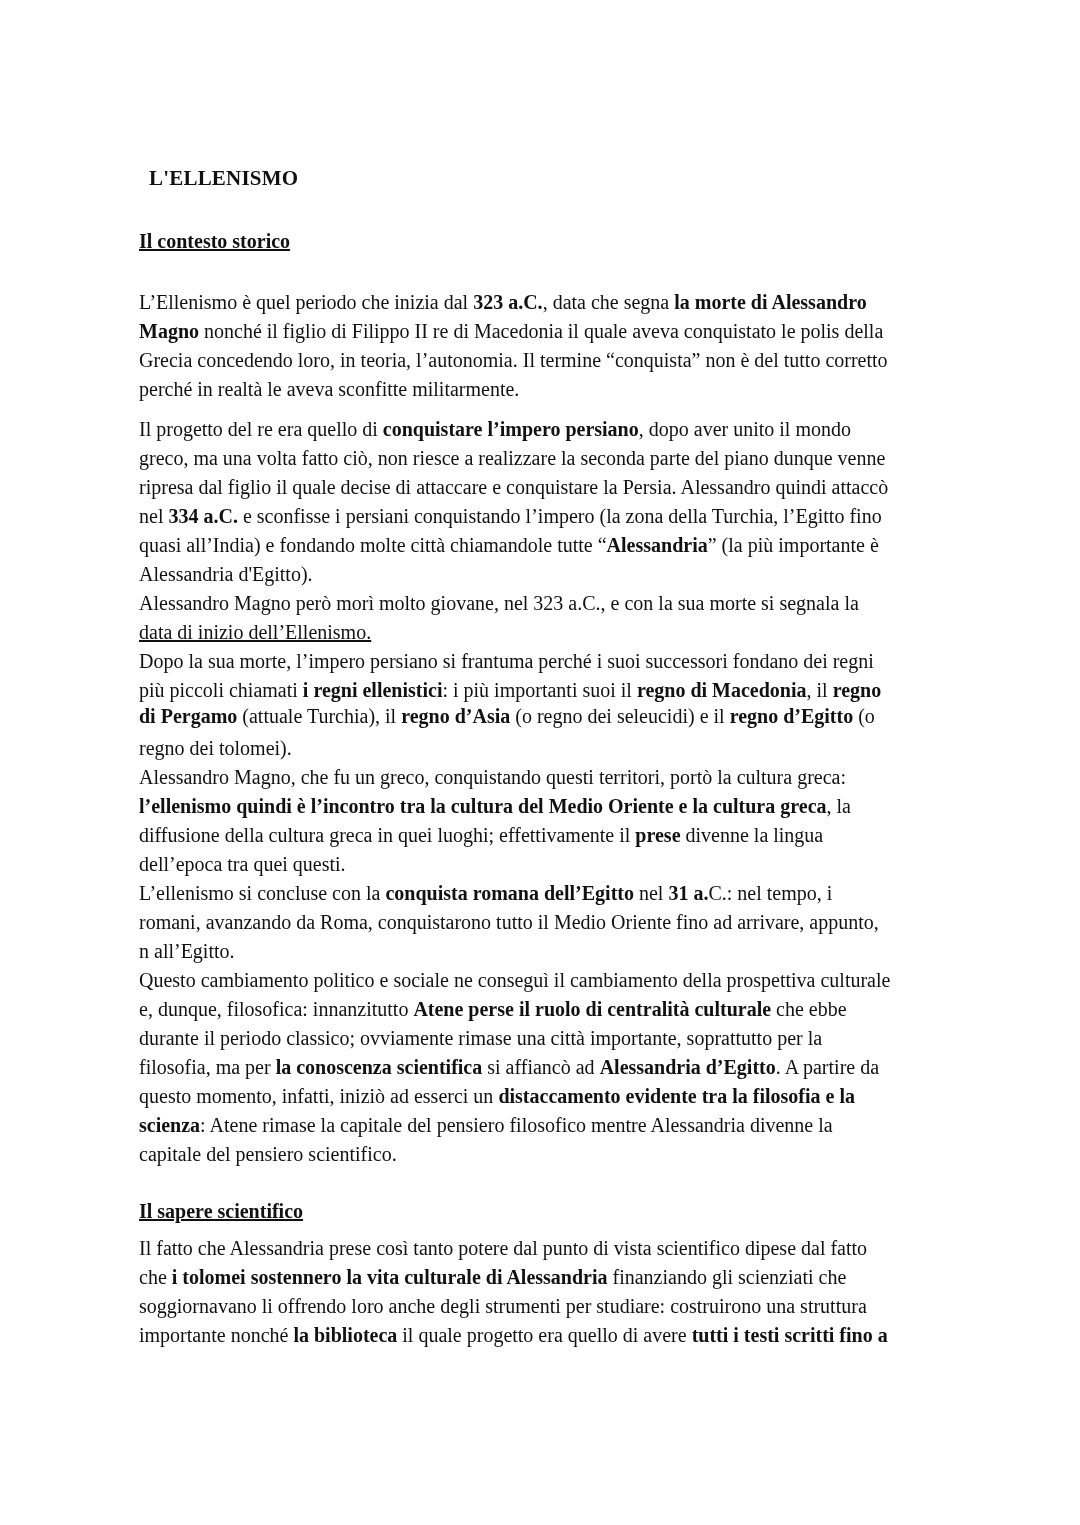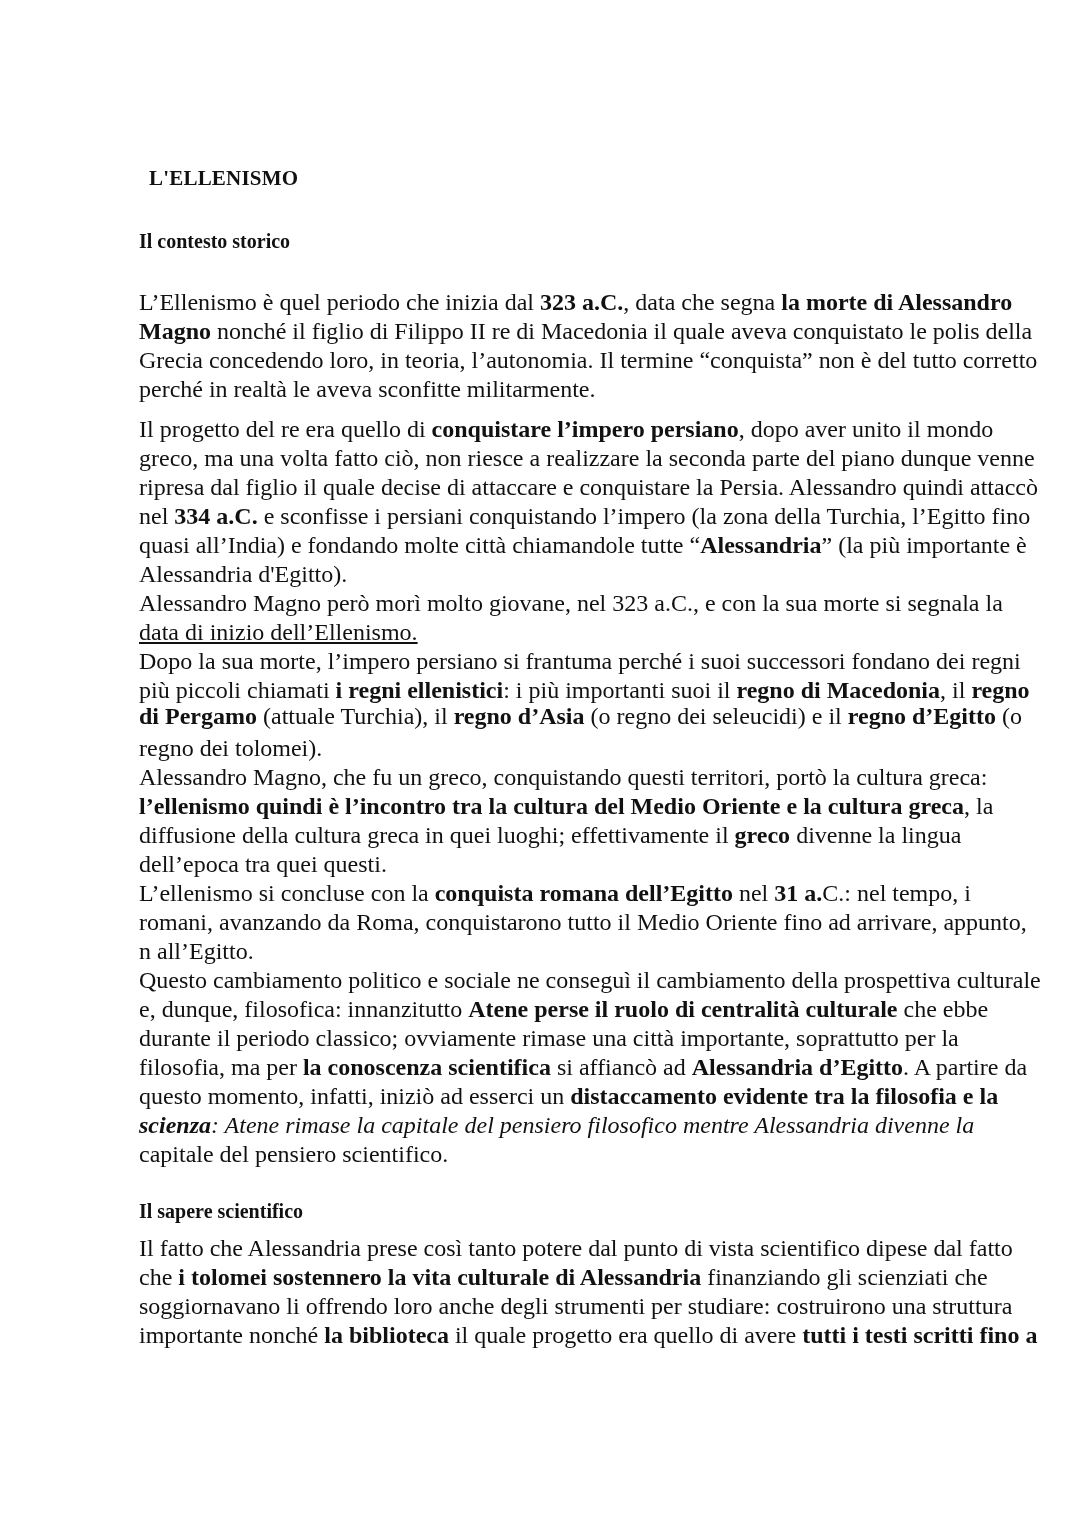--- a/index.html
+++ b/index.html
@@ -1,21 +1,21 @@
 <!DOCTYPE html>
 <html><head>
 <meta charset="utf-8">
 <style>
   html, body { margin: 0; padding: 0; background: #ffffff; }
   body { width: 1080px; height: 1525px; position: relative; overflow: hidden;
          font-family: "Liberation Serif", "DejaVu Serif", serif; color: #111; }
   .page { position: absolute; left: 0; top: 0; width: 912px; height: 1525px; margin-left: 8px; }
   .title { position: absolute; left: 141px; top: 166px; font-size: 21px; font-weight: bold; letter-spacing: 0.2px; }
-  .h2 { position: absolute; left: 131px; font-size: 20px; font-weight: bold; }
-  .line { position: absolute; left: 131px; font-size: 24px; white-space: nowrap; line-height: 28px; }
+  .h2 { position: absolute; left: 131px; font-size: 20px; font-weight: bold; text-decoration: underline; }
+  .line { position: absolute; left: 131px; font-size: 20px; white-space: nowrap; line-height: 28px; }
   .line b { font-weight: bold; }
 </style>
 </head>
 <body>
 
 <div class="page">
   <div class="title">L'ELLENISMO</div>
   <div class="h2" style="top:230px">Il contesto storico</div>
   <div id="sec0">
       <div class="line" style="top: 288px;"><span>L’Ellenismo è quel periodo che inizia dal </span><b>323 a.C.</b><span>, data che segna </span><b>la morte di Alessandro</b></div>
@@ -29,31 +29,31 @@
       <div class="line" style="top: 531px;"><span>quasi all’India) e fondando molte città chiamandole tutte “</span><b>Alessandria</b><span>” (la più importante è</span></div>
       <div class="line" style="top: 560px;"><span>Alessandria d'Egitto).</span></div>
       <div class="line" style="top: 589px;"><span>Alessandro Magno però morì molto giovane, nel 323 a.C., e con la sua morte si segnala la</span></div>
       <div class="line" style="top: 618px; text-decoration: underline;"><span>data di inizio dell’Ellenismo.</span></div>
       <div class="line" style="top: 647px;"><span>Dopo la sua morte, l’impero persiano si frantuma perché i suoi successori fondano dei regni</span></div>
       <div class="line" style="top: 676px;"><span>più piccoli chiamati </span><b>i regni ellenistici</b><span>: i più importanti suoi il </span><b>regno di Macedonia</b><span>, il </span><b>regno</b></div>
       <div class="line" style="top: 702px;"><b>di Pergamo</b><span> (attuale Turchia), il </span><b>regno d’Asia</b><span> (o regno dei seleucidi) e il </span><b>regno d’Egitto</b><span> (o</span></div>
       <div class="line" style="top: 734px;"><span>regno dei tolomei).</span></div>
       <div class="line" style="top: 763px;"><span>Alessandro Magno, che fu un greco, conquistando questi territori, portò la cultura greca:</span></div>
       <div class="line" style="top: 792px;"><b>l’ellenismo quindi è l’incontro tra la cultura del Medio Oriente e la cultura greca</b><span>, la</span></div>
-      <div class="line" style="top: 821px;"><span>diffusione della cultura greca in quei luoghi; effettivamente il </span><b>greco</b><span> divenne la lingua</span></div>
+      <div class="line" style="top: 821px;"><span>diffusione della cultura greca in quei luoghi; effettivamente il </span><b>prese</b><span> divenne la lingua</span></div>
       <div class="line" style="top: 850px;"><span>dell’epoca tra quei questi.</span></div>
       <div class="line" style="top: 879px;"><span>L’ellenismo si concluse con la </span><b>conquista romana dell’Egitto</b><span> nel </span><b>31 a.</b><span>C.: nel tempo, i</span></div>
       <div class="line" style="top: 908px;"><span>romani, avanzando da Roma, conquistarono tutto il Medio Oriente fino ad arrivare, appunto,</span></div>
       <div class="line" style="top: 937px;"><span>n all’Egitto.</span></div>
       <div class="line" style="top: 966px;"><span>Questo cambiamento politico e sociale ne conseguì il cambiamento della prospettiva culturale</span></div>
       <div class="line" style="top: 995px; text-align: center;"><span>e, dunque, filosofica: innanzitutto </span><b>Atene perse il ruolo di centralità culturale</b><span> che ebbe</span></div>
       <div class="line" style="top: 1024px;"><span>durante il periodo classico; ovviamente rimase una città importante, soprattutto per la</span></div>
       <div class="line" style="top: 1053px;"><span>filosofia, ma per </span><b>la conoscenza scientifica</b><span> si affiancò ad </span><b>Alessandria d’Egitto</b><span>. A partire da</span></div>
       <div class="line" style="top: 1082px;"><span>questo momento, infatti, iniziò ad esserci un </span><b>distaccamento evidente tra la filosofia e la</b></div>
-      <div class="line" style="top: 1111px; font-style: italic;"><b>scienza</b><span>: Atene rimase la capitale del pensiero filosofico mentre Alessandria divenne la</span></div>
+      <div class="line" style="top: 1111px;"><b>scienza</b><span>: Atene rimase la capitale del pensiero filosofico mentre Alessandria divenne la</span></div>
       <div class="line" style="top: 1140px;"><span>capitale del pensiero scientifico.</span></div>
     </div>
   <div class="h2" style="top:1200px">Il sapere scientifico</div>
   <div id="sec1">
       <div class="line" style="top: 1234px;"><span>Il fatto che Alessandria prese così tanto potere dal punto di vista scientifico dipese dal fatto</span></div>
       <div class="line" style="top: 1263px;"><span>che </span><b>i tolomei sostennero la vita culturale di Alessandria</b><span> finanziando gli scienziati che</span></div>
       <div class="line" style="top: 1292px;"><span>soggiornavano li offrendo loro anche degli strumenti per studiare: costruirono una struttura</span></div>
       <div class="line" style="top: 1321px;"><span>importante nonché </span><b>la biblioteca</b><span> il quale progetto era quello di avere </span><b>tutti i testi scritti fino a</b></div>
     </div>
 </div>

